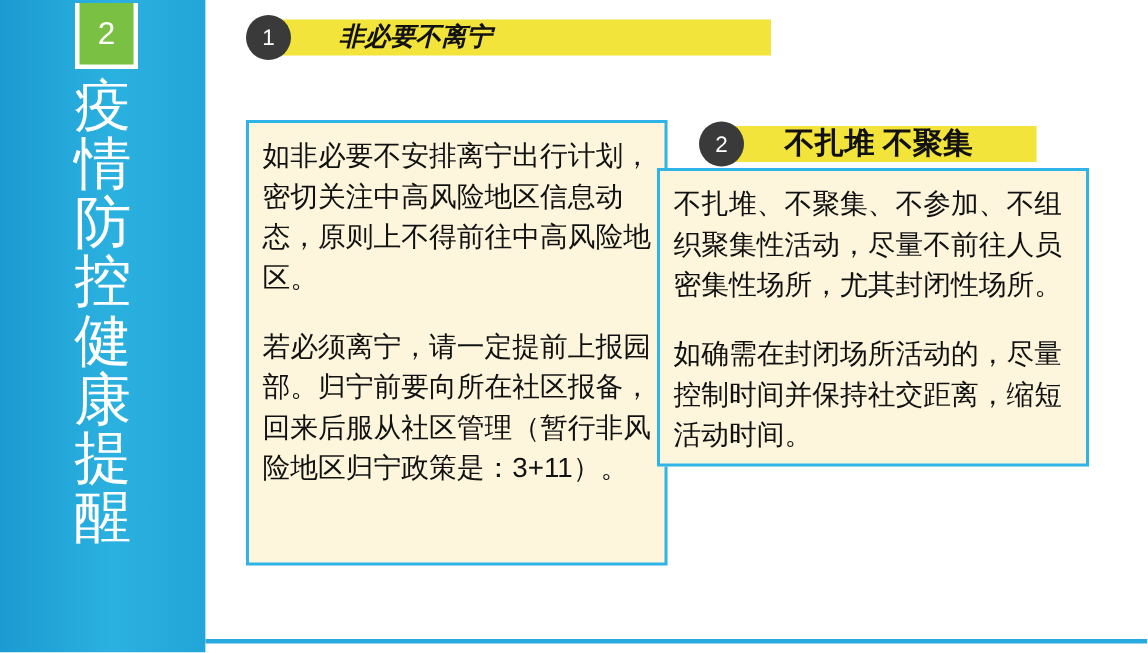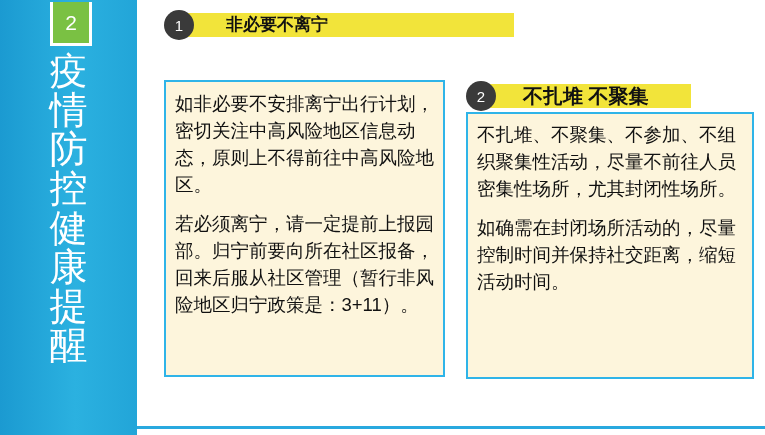--- a/index.html
+++ b/index.html
@@ -119,21 +119,21 @@
     height: 24px;
     line-height: 24px;
     color: #111111;
     font-size: 17px;
     font-weight: bold;
     white-space: nowrap;
   }
 
   #banner-1 { left: 164px; top: 10px; width: 350px; }
   #banner-1 .bar { width: 328px; }
-  #banner-1 .banner-text { left: 62px; }
+  #banner-1 .banner-text { left: 62px; font-style: italic; }
 
   #banner-2 { left: 466px; top: 81px; width: 225px; }
   #banner-2 .bar { width: 203px; }
   #banner-2 .banner-text { left: 57px; font-size: 20px; }
 
   
   .textbox {
     position: absolute;
     background: #fdf5dc;
     border: 2px solid #2fb4e8;
@@ -141,35 +141,34 @@
     color: #111111;
     font-size: 18.5px;
     line-height: 1.46;
     padding: 8px 0 6px 9px;
     font-family: "Liberation Sans", sans-serif;
   }
   .textbox p {
     margin: 0;
   }
   .textbox p.gap {
-    margin-top: 12px;
+    margin-top: 19px;
   }
 
   #textbox-1 {
     left: 164px;
     top: 80px;
     width: 281px;
     height: 297px;
   }
   #textbox-2 {
-    left: 466px;
+    left: 438px;
     top: 112px;
     width: 288px;
-    height: 267px;
-    font-family: Liberation Serif, serif;
+    height: 199px;
   }
   #textbox-2 p.gap {
   }
 </style>
 </head>
 <body>
 
 <div id="slide">
 
   <div id="left-band">

